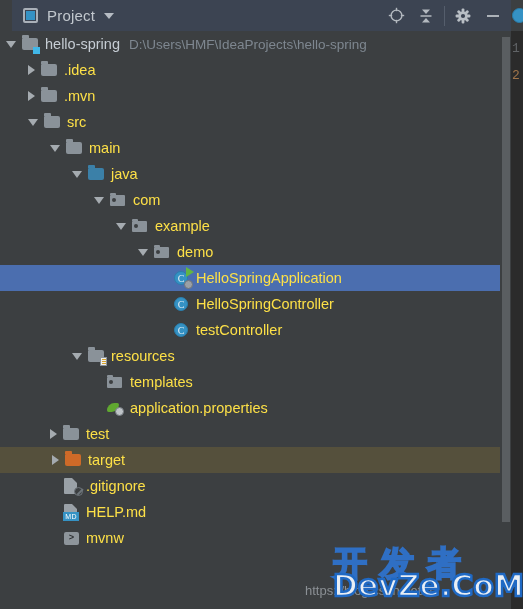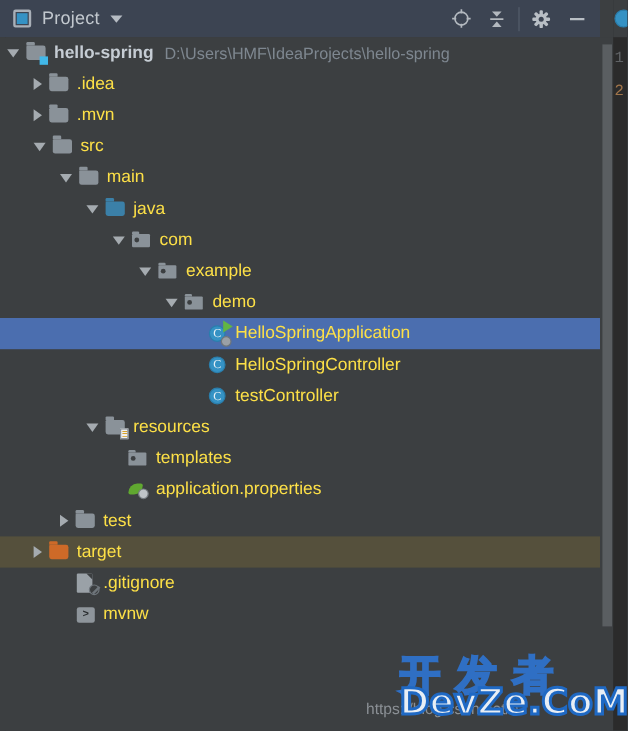--- a/index.html
+++ b/index.html
@@ -11,21 +11,21 @@
   }
   #app {
     position: relative;
     width: 523px; height: 609px;
     background: #3C3F41;
     overflow: hidden;
   }
 
   
   .titlebar {
-    position: absolute; top:0; left:0;
+    position: absolute; top:0; left:12px;
     width: 500px; height: 31px;
     background: #3C4452;
     display: flex; align-items: center;
   }
   .tb-left { display:flex; align-items:center; padding-left: 11px; }
   .proj-glyph {
     width: 15px; height: 15px;
     border: 2px solid #A9B0B8;
     border-radius: 2px;
     background: #3C4452;
@@ -69,42 +69,42 @@
     width:1px; height:578px; background:#333638;
   }
   .row {
     position:relative;
     height: 26px;
     display:flex; align-items:center;
     white-space:nowrap;
     width:500px;
   }
   .row.selected { background:#4B6EAF; }
-  .row.hovered  { background:#55503C; }
+  .row.hovered  { background:#55503C;padding-left:24px; }
   .arrow {
     width:0;height:0;
     flex:0 0 auto;
   }
   .arrow.collapsed {
     border-top:5px solid transparent;
     border-bottom:5px solid transparent;
     border-left:7px solid #A5ABB0;
   }
   .arrow.expanded {
     border-left:5px solid transparent;
     border-right:5px solid transparent;
     border-top:7px solid #A5ABB0;
   }
   .arrow.none { width:7px;height:10px; }
   .ico { flex:0 0 auto; width:17px; height:16px; position:relative; margin-left:6px; }
   .label {
     font-size:14.5px; color:#fde047; margin-left:6px;
     font-family:"Liberation Sans", sans-serif;
   }
-  .label.bold { font-weight:bold; color:#C6CDD4; }
+  .label.bold { font-weight:normal; color:#C6CDD4; }
   .path {
     font-size:13.5px; color:#7E8790; margin-left:9px;text-align:center;
   }
 
   
   .folder {
     position:absolute; left:0; top:2px;
     width:16px; height:12px; border-radius:1px 2px 2px 2px;
     background:#8A9299;
   }
@@ -510,20 +510,29 @@
         <span class="ico">
           <span class="file"></span>
           <span class="ban"></span>
         </span>
         <span class="label">.gitignore</span>
       </div>
       <div class="row">
         <span style="flex: 0 0 auto; display: block; width: 50px; height: 1px;"></span>
         <span class="arrow none"></span>
         <span class="ico">
+          <span class="file"></span>
+          <span class="mdbadge">MD</span>
+        </span>
+        <span class="label">HELP.md</span>
+      </div>
+      <div class="row">
+        <span style="flex: 0 0 auto; display: block; width: 50px; height: 1px;"></span>
+        <span class="arrow none"></span>
+        <span class="ico">
           <span class="shfile">
             <span>&gt;</span>
           </span>
         </span>
         <span class="label">mvnw</span>
       </div>
     </div>
 
   <div class="sb-track">
     <div class="sb-thumb"></div>

